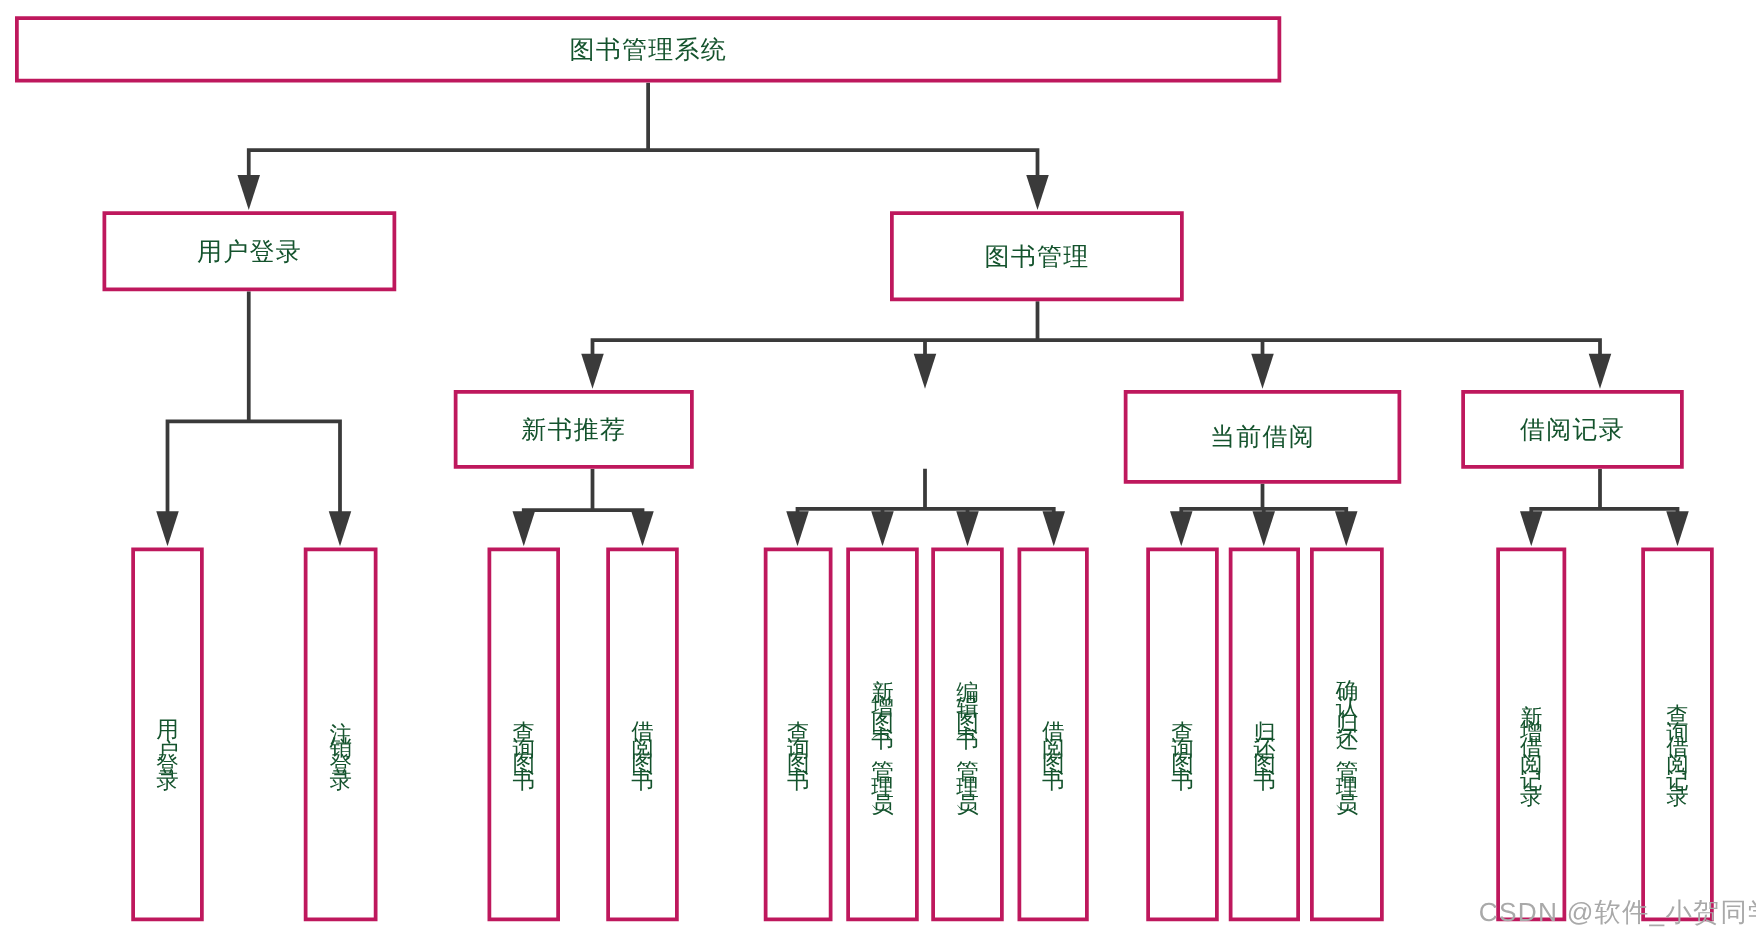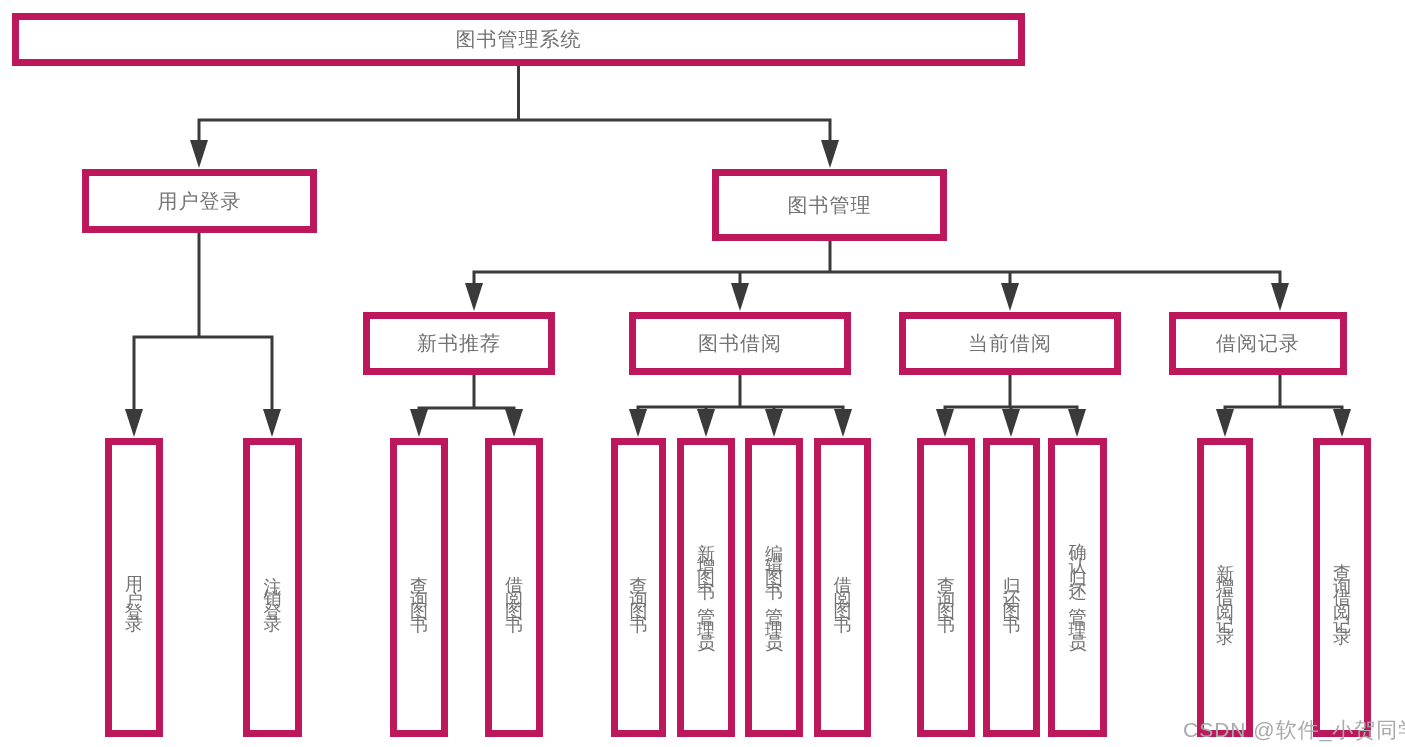--- a/index.html
+++ b/index.html
@@ -13,26 +13,26 @@
   }
   .connectors {
     position: absolute;
     left: 0; top: 0;
     z-index: 1;
     pointer-events: none;
   }
   .node {
     position: absolute;
     background: #ffffff;
-    border: 7px solid #be185d;
+    border: 3px solid #be185d;
     box-sizing: border-box;
     display: flex;
     align-items: center;
     justify-content: center;
-    color: #737373;
+    color: #14532d;
     z-index: 2;
   }
   .node.h { font-size: 20px; letter-spacing: 1px; }
   .node.v { font-size: 18px; }
   .node.v .vtext {
     writing-mode: vertical-rl;
     text-orientation: mixed;
     letter-spacing: 13px;
     line-height: 1;
     white-space: nowrap;
@@ -95,22 +95,21 @@
       <polygon points="1333,409 1351,409 1342,437"></polygon>
     </g>
   </svg>
 
   <div class="node h" style="left:12px; top:13px; width:1013px; height:53px;">图书管理系统</div>
 
   <div class="node h" style="left:82px; top:169px; width:235px; height:64px;">用户登录</div>
   <div class="node h" style="left:712px; top:169px; width:235px; height:72px;">图书管理</div>
 
   <div class="node h" style="left:363px; top:312px; width:192px; height:63px;">新书推荐</div>
-  <div class="node h" style="left:629px; top:312px; width:222px; height:63px;">图书借阅</div>
-  <div class="node h" style="left:899px; top:312px; width:222px; height:63px;">当前借阅</div>
+  <div class="node h" style="left:899px; top:312px; width:222px; height:75px;">当前借阅</div>
   <div class="node h" style="left:1169px; top:312px; width:178px; height:63px;">借阅记录</div>
 
   <div class="node v" style="left:105px; top:438px; width:58px; height:299px;">
     <span class="vtext">用户登录</span>
   </div>
   <div class="node v" style="left:243px; top:438px; width:59px; height:299px;">
     <span class="vtext">注销登录</span>
   </div>
 
   <div class="node v" style="left:390px; top:438px; width:58px; height:299px;">

